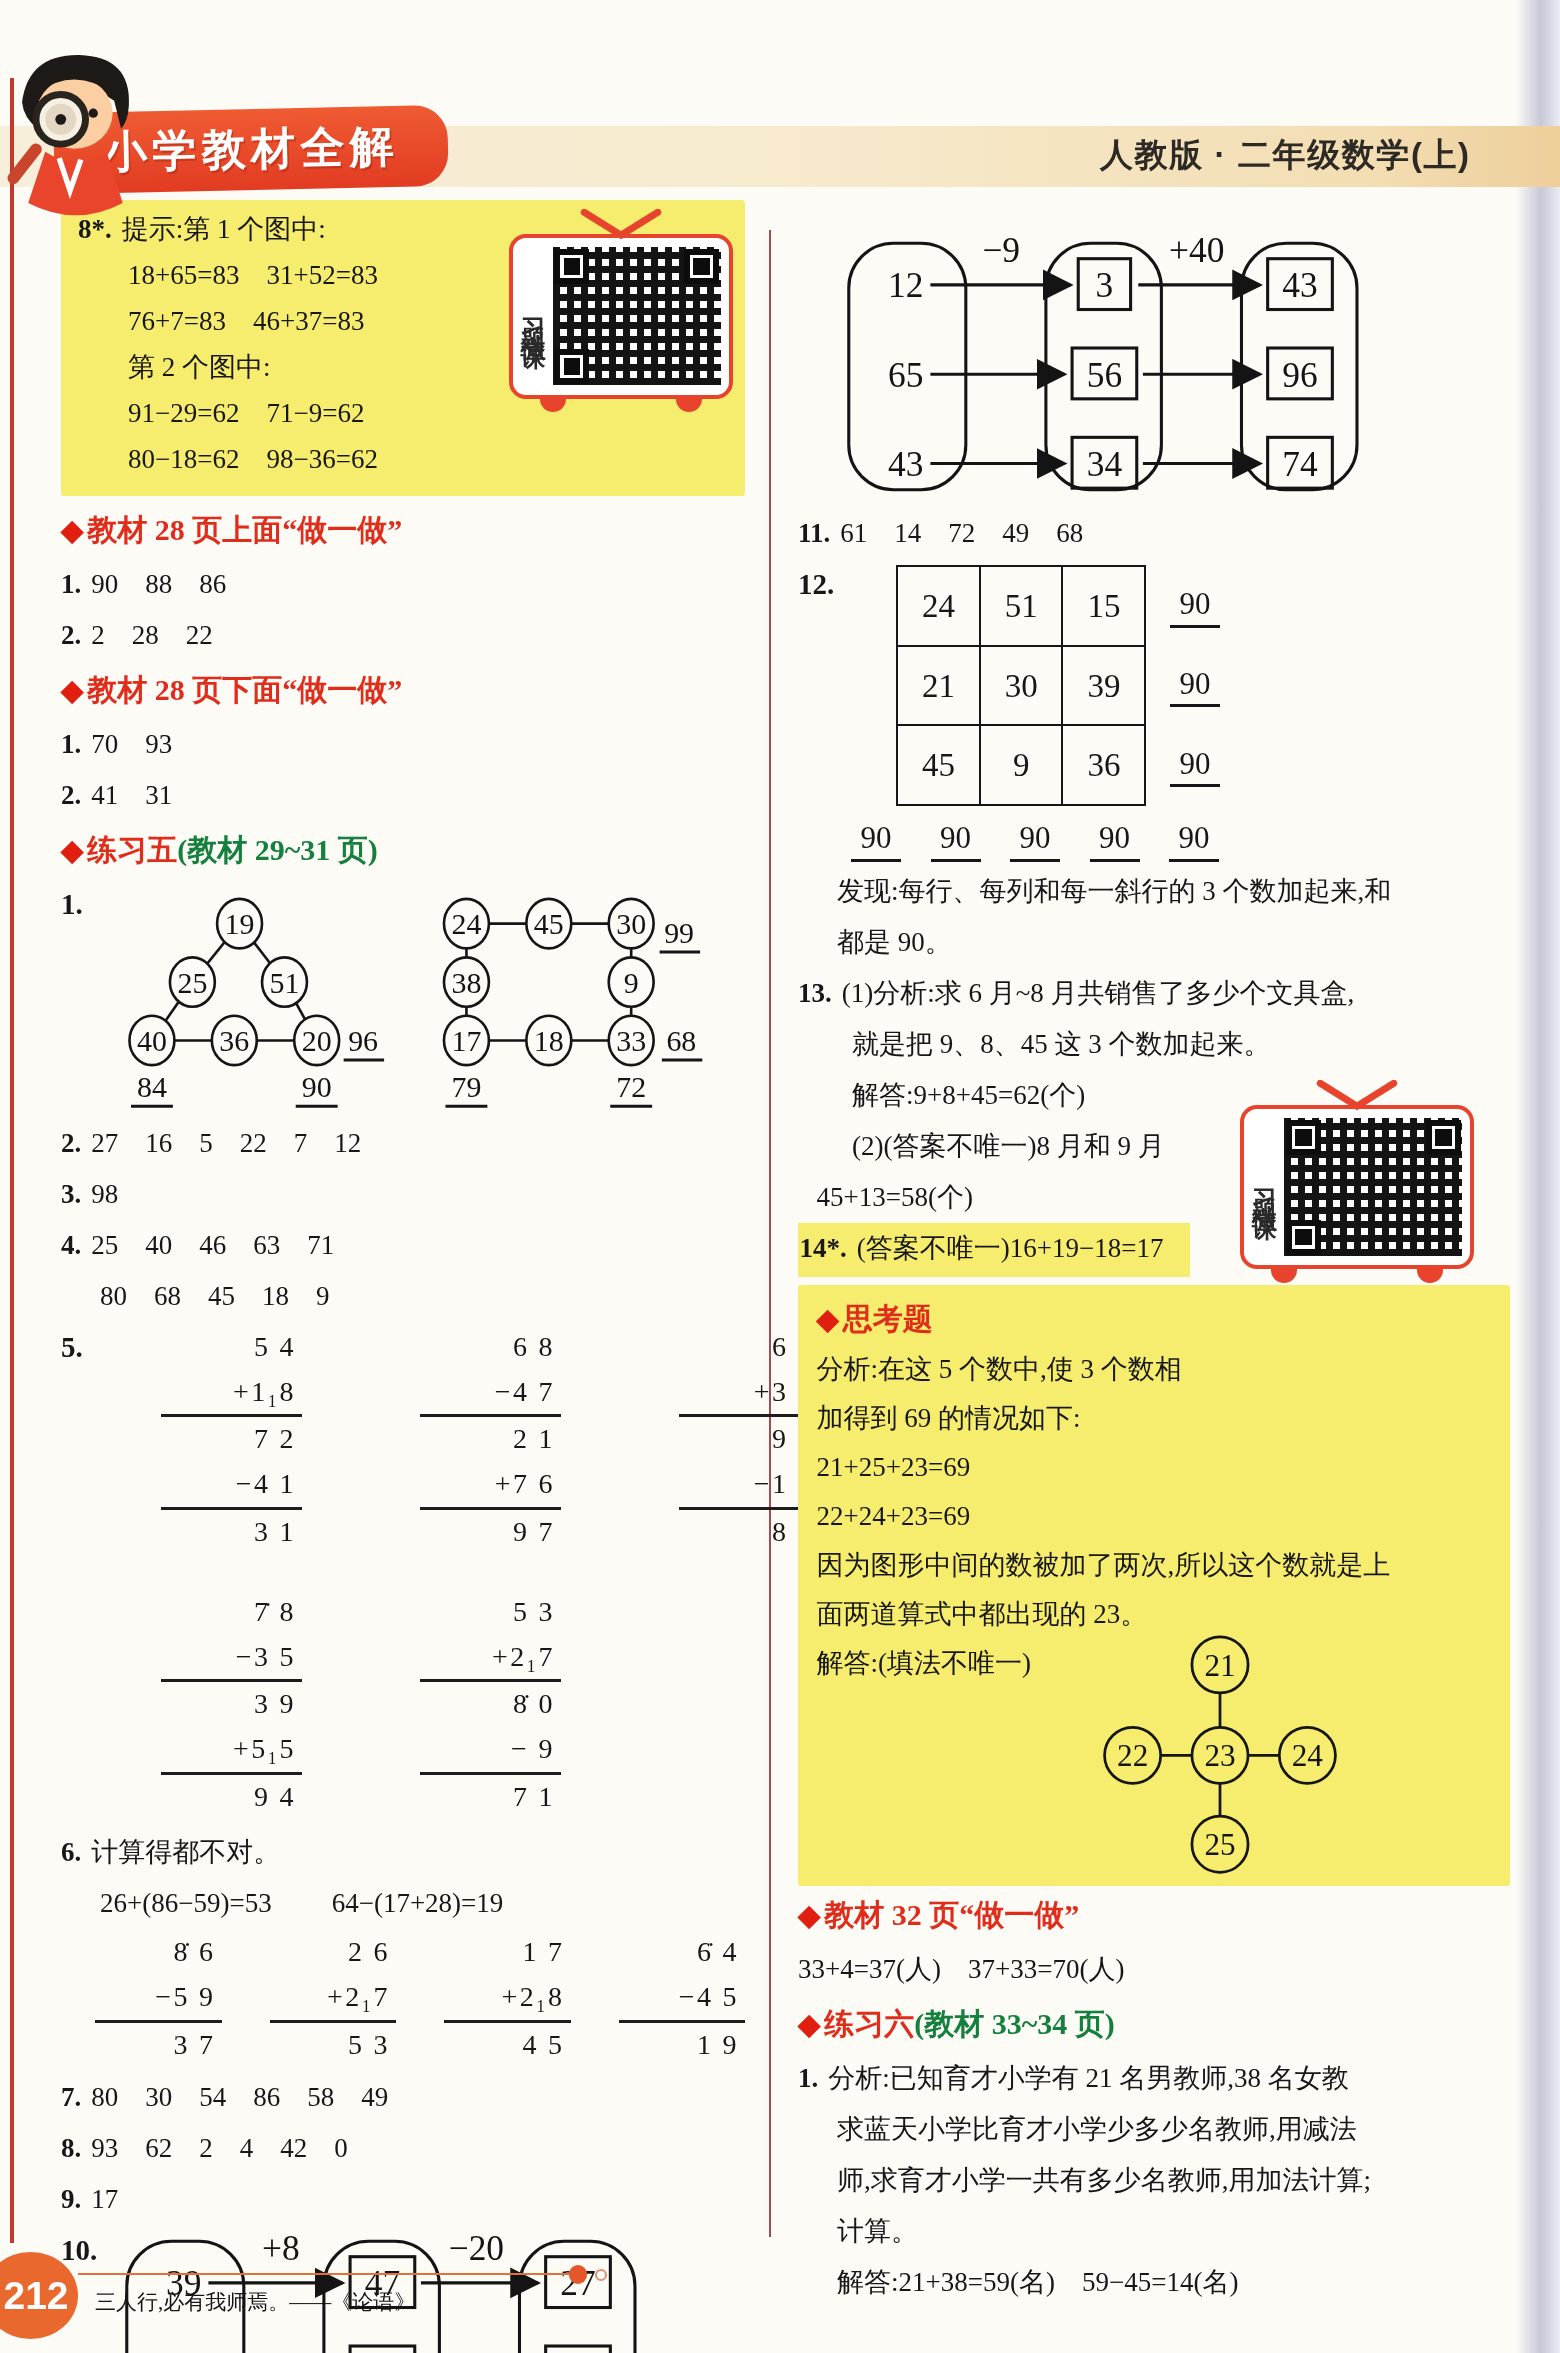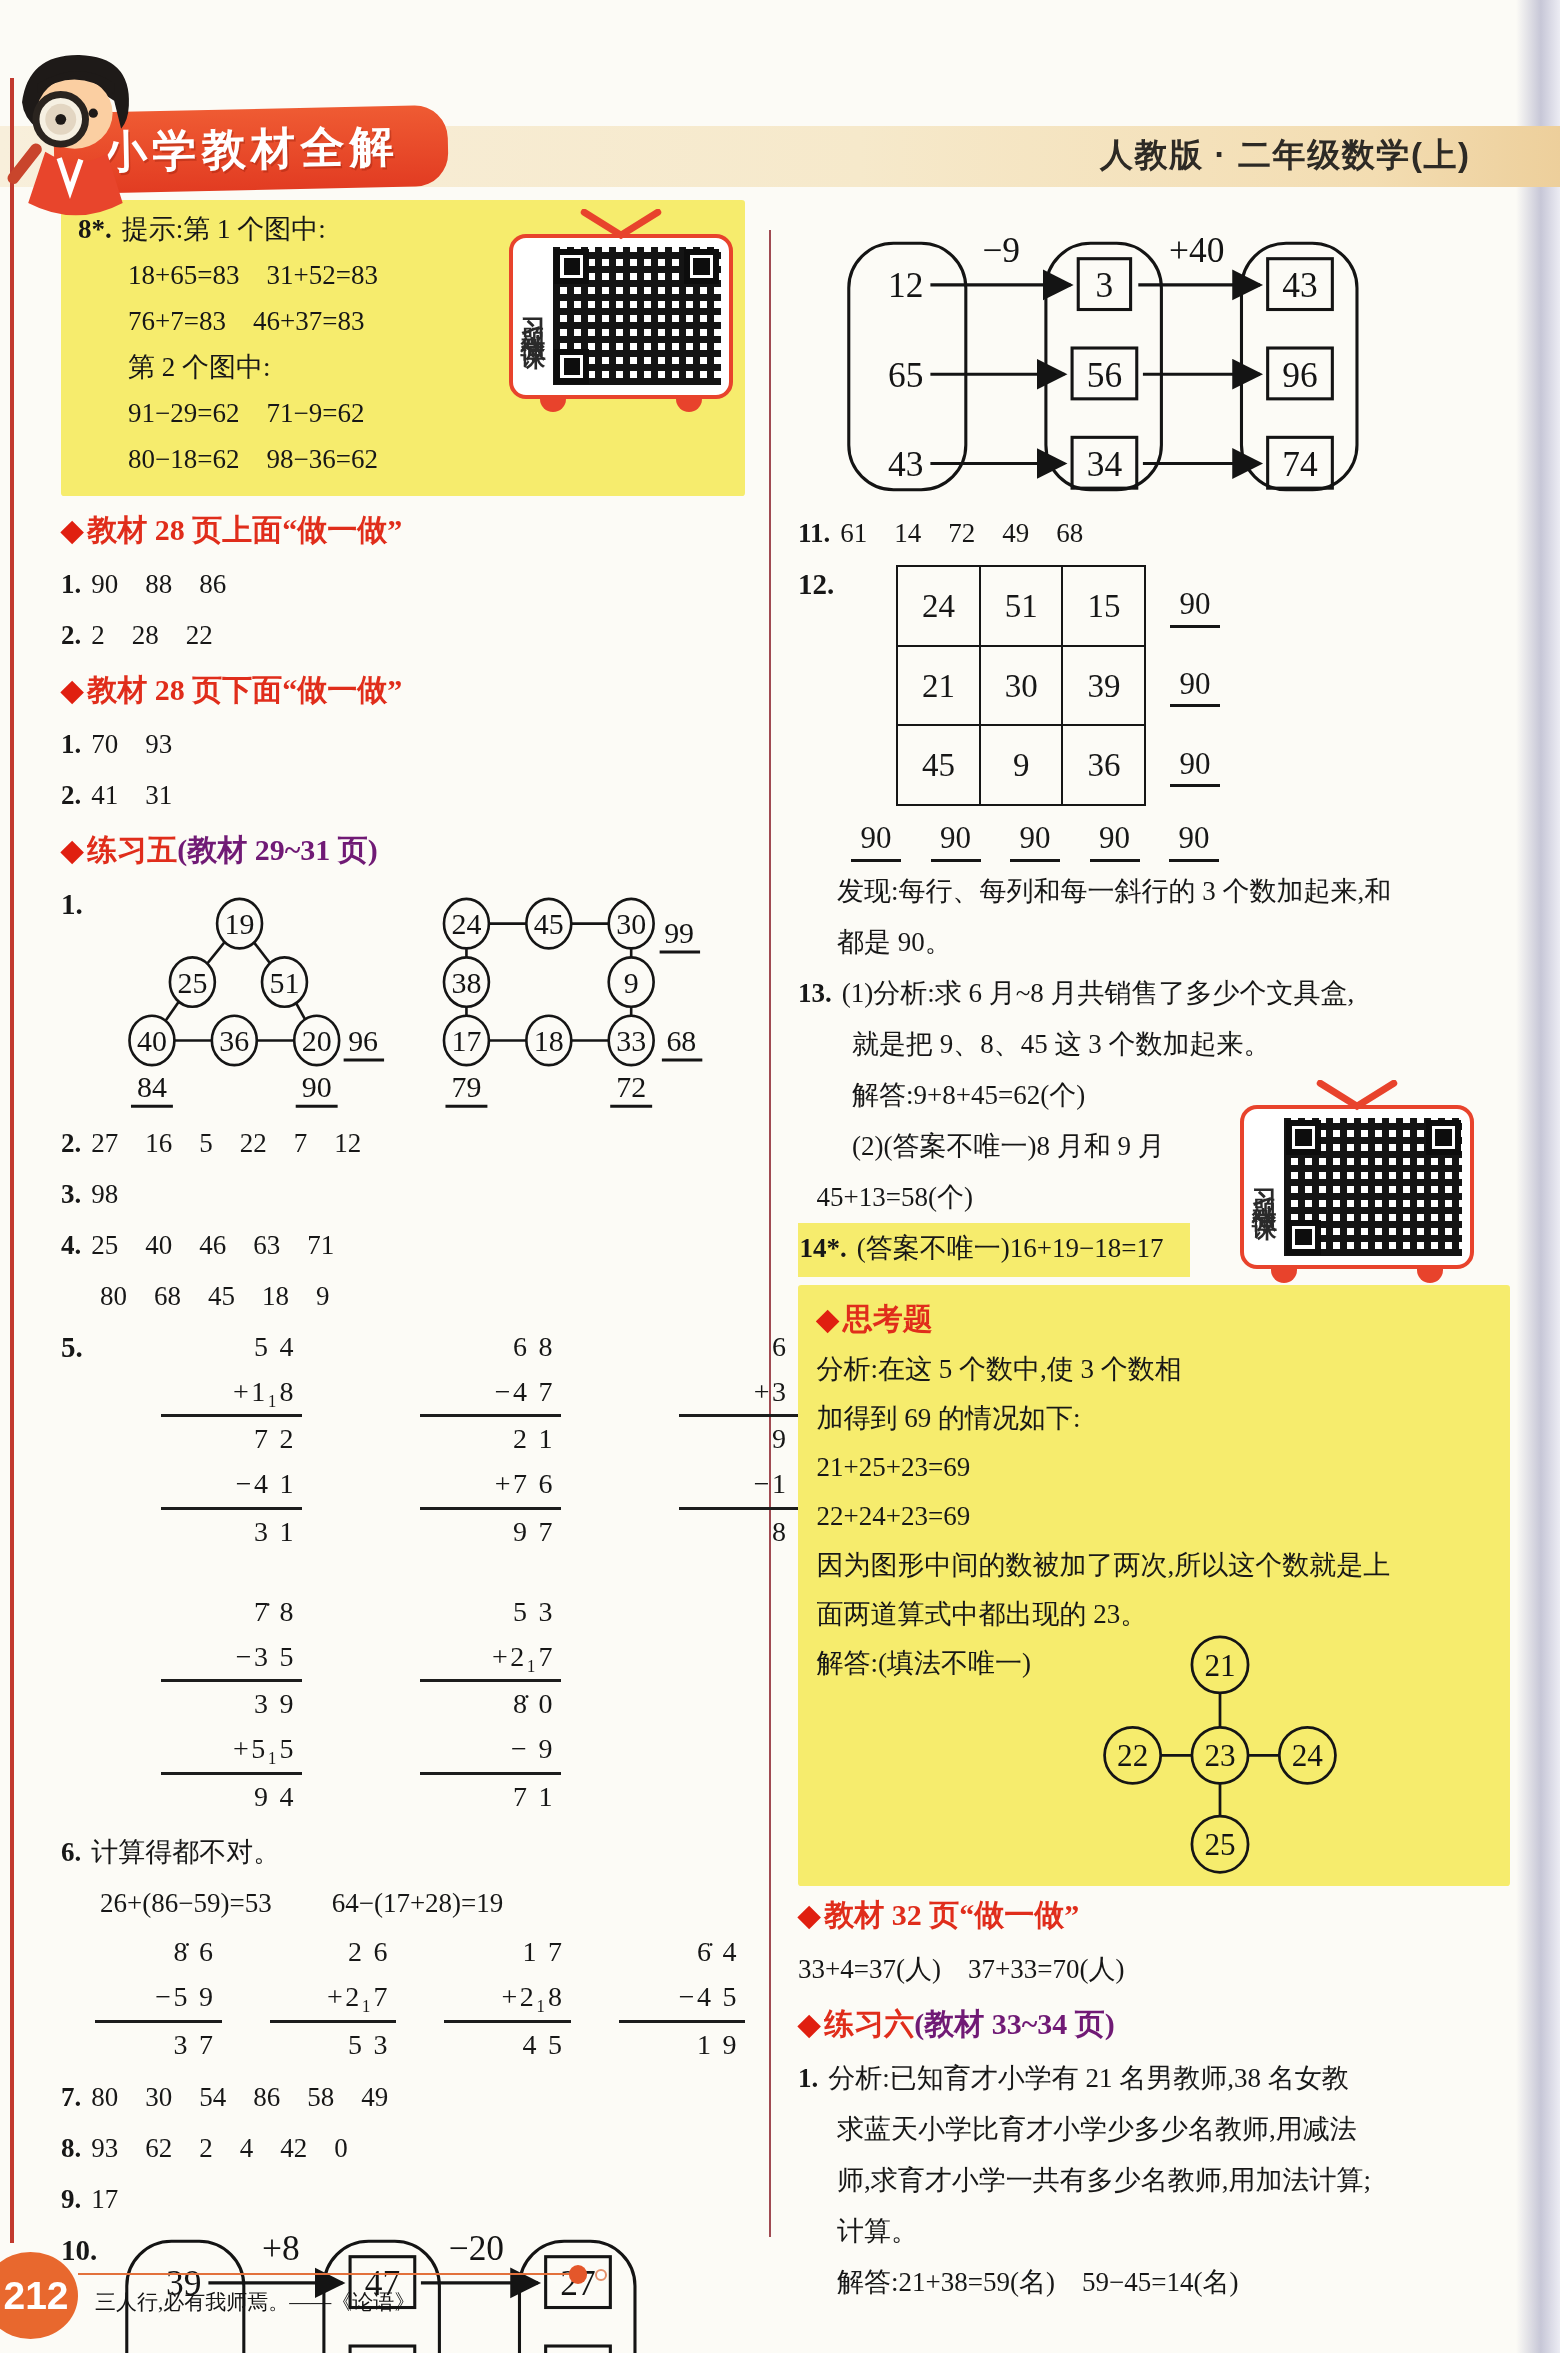--- a/index.html
+++ b/index.html
@@ -23,21 +23,21 @@
   
   .col{position:absolute;z-index:3;}
   #colL{left:61px;top:200px;width:684px;}
   #colR{left:798px;top:227px;width:712px;}
   .ln{font-size:27px;line-height:51px;white-space:nowrap;}
   .no{font-weight:700;margin-right:10px;}
   .indent{padding-left:50px;}
   .indent2{padding-left:39px;}
   .rhead{font-size:30px;font-weight:700;color:#e02d1b;line-height:57px;white-space:nowrap;}
   .dia{color:#e01f10;margin-right:3.9px;font-size:29px;}
-  .blackpart{color:#701a75;}
+  .blackpart{color:#15803d;}
   
   .ybox{background:#f6ec6d;border-radius:3.1px;position:relative;}
   #hintbox{padding:6.2px 17px 14px;margin-bottom:4.7px;}
   #hintbox .ln{line-height:46px;}
   #thinkbox{padding:7.8px 18.6px 12.4px;margin-top:7.8px;}
   #thinkbox .ln{line-height:49px;}
   #thinkbox .rhead{line-height:51px;}
   .hlline{background:#f6ec6d;display:inline-block;padding:0 26px 3.1px 1.6px;}
   
   .qrwidget{width:224px;text-align:center;}

